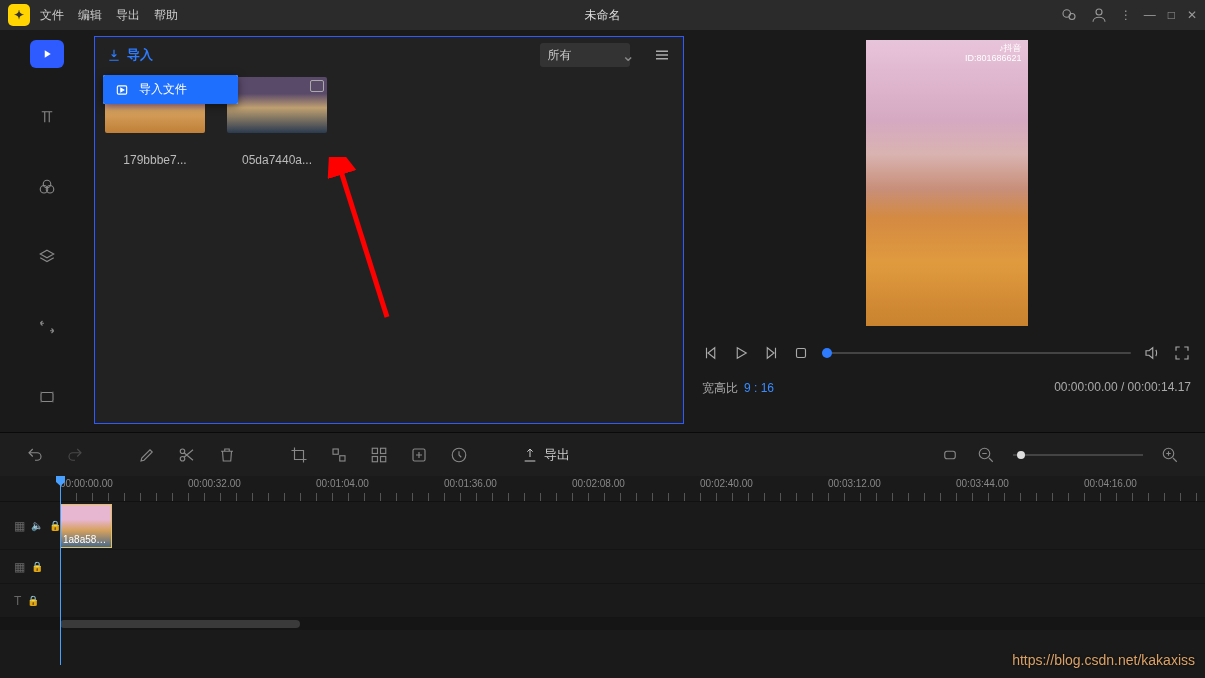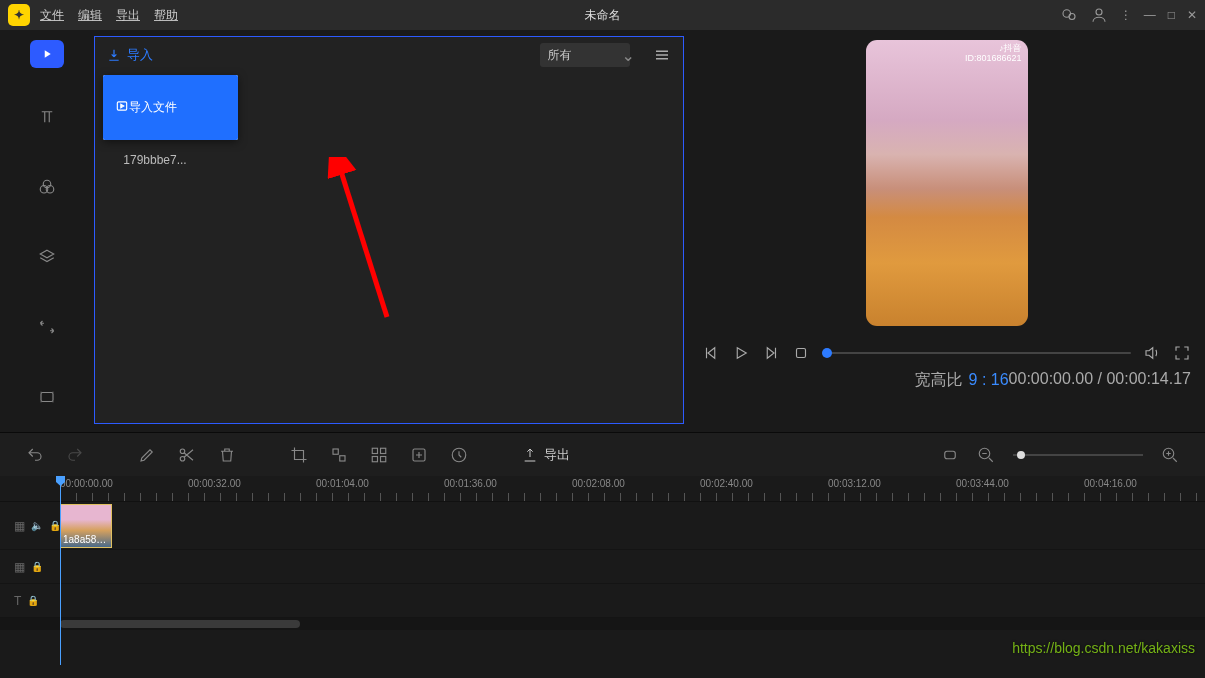--- a/index.html
+++ b/index.html
@@ -1,66 +1,66 @@
 <!DOCTYPE html>
 <html><head>
 <meta charset="utf-8">
 <style>
 * { margin:0; padding:0; box-sizing:border-box; font-family:"Microsoft YaHei","PingFang SC",sans-serif; }
 body { width:1205px; height:678px; background:#1a1a1a; color:#bbb; overflow:hidden; position:relative; }
 
 
 .menubar { height:30px; background:#2b2b2b; display:flex; align-items:center; padding:0 8px; font-size:12px; }
 .logo { width:22px; height:22px; background:#ffd400; border-radius:5px; margin-right:10px; display:flex; align-items:center; justify-content:center; color:#333; font-weight:bold; }
-.menu-items { display:flex; gap:14px;text-decoration:underline; }
+.menu-items { display:flex; gap:14px; }
 .menu-items span { cursor:pointer; color:#ccc; }
 .title { position:absolute; left:50%; transform:translateX(-50%); color:#ddd; }
 .win-ctrls { margin-left:auto; display:flex; gap:12px; align-items:center; color:#999; }
 .win-ctrls span { cursor:pointer; }
 
 
 .main-row { display:flex; height:400px; }
 .left-tabs { width:94px; background:#1a1a1a; display:flex; flex-direction:column; align-items:center; padding-top:10px; gap:28px; }
 .tab-ico { width:42px; height:42px; display:flex; align-items:center; justify-content:center; color:#888; border-radius:8px; }
 .tab-ico.active { background:#2d5bff; color:#fff; width:34px; height:28px; border-radius:6px; }
 
 .media-panel { flex:0 0 590px; border:1px solid #2d5bff; margin:6px 4px 6px 0; background:#222; position:relative; }
 .media-head { display:flex; align-items:center; height:36px; padding:0 12px; gap:10px; }
-.imp-link { color:#2d7bff; font-size:13px; display:flex; align-items:center; gap:6px; cursor:pointer; }
+.imp-link { color:#2d7bff; font-size:13px; display:flex; align-items:center; gap:6px; cursor:pointer;font-weight:bold; }
 .spacer { flex:1; }
 .filter-sel { width:90px; height:24px; background:#333; border:none; color:#ccc; font-size:12px; padding:0 8px; border-radius:3px; appearance:none; }
 .list-ico { color:#aaa; margin-left:8px; }
 
 .dropdown { position:absolute; top:38px; left:8px; width:135px; background:#fff; border-radius:2px; overflow:hidden; font-size:12px; z-index:5; box-shadow:0 2px 8px rgba(0,0,0,.5);}
-.dd-item { display:flex; align-items:flex-start; padding:24px 12px; color:#333; cursor:pointer; }
+.dd-item { display:flex; align-items:center; gap:10px; padding:6px 12px; color:#333; cursor:pointer; }
 .dd-item.sel { background:#1f6fff; color:#fff; }
 
 .thumbs { display:flex; gap:22px; padding:4px 10px; }
 .thumb { width:100px; text-align:center; font-size:12px; }
 .thumb-img { width:100px; height:56px; border-radius:2px; position:relative; overflow:hidden; }
 .thumb-badge { position:absolute; top:3px; right:3px; width:14px; height:12px; border:1px solid #aaa; border-radius:2px; }
 .thumb-name { color:#bbb; margin-top:20px; white-space:nowrap; overflow:hidden; text-overflow:ellipsis; }
 
 
 .sunset1 { background:linear-gradient(#e7b6d0 25%,#c98fa8 45%,#d6a15e 60%,#c08038 100%); }
 .sunset2 { background:linear-gradient(#5a4a6a 30%,#bfa070 55%,#2a3a50 100%); }
 .sunset3 { background:linear-gradient(#e8b0c5 35%,#d89070 55%,#c87a4a 100%); }
 
 
 .red-arrow { position:absolute; top:120px; left:222px; pointer-events:none; }
 
 
 .preview { flex:1; padding:10px 14px 0 14px; display:flex; flex-direction:column; align-items:center; }
-.prev-frame { width:162px; height:286px; background:linear-gradient(#e8c4da 0%,#d5a9c2 28%,#d9b3b0 40%,#c88f7a 52%,#d48a42 62%,#e09a3e 78%,#c9822e 100%); position:relative; font-size:9px; color:#fff;border-radius:11px; }
+.prev-frame { width:162px; height:286px; background:linear-gradient(#e8c4da 0%,#d5a9c2 28%,#d9b3b0 40%,#c88f7a 52%,#d48a42 62%,#e09a3e 78%,#c9822e 100%); position:relative; font-size:9px; color:#fff; }
 .prev-brand { position:absolute; top:4px; right:6px; text-align:right; line-height:1.1; }
 .play-ctrls { width:100%; display:flex; align-items:center; gap:12px; margin-top:18px; color:#aaa; }
 .play-ctrls .pbtn { cursor:pointer; }
 .seek { flex:1; height:2px; background:#444; position:relative; border-radius:1px; }
 .seek-dot { position:absolute; left:0; top:-4px; width:10px; height:10px; background:#2d7bff; border-radius:50%; }
-.info-row { width:100%; display:flex; justify-content:flex-end; font-size:16px; color:#aaa; margin-top:8px; }
+.info-row { width:100%; display:flex; justify-content:space-between; font-size:12px; color:#aaa; margin-top:18px; }
 .ratio-val { color:#3a8bff; margin-left:6px; }
 
 
 .toolbar { height:44px; border-top:1px solid #0a0a0a; background:#1e1e1e; display:flex; align-items:center; padding:0 26px; gap:22px; color:#888; font-size:14px; margin-top:2px;}
 .toolbar .grp-gap { width:10px; }
 .toolbar .export { display:flex; align-items:center; gap:6px; font-size:13px; color:#ccc; cursor:pointer; }
 .toolbar .right { margin-left:auto; display:flex; align-items:center; gap:18px; }
 .zoom-track { width:130px; height:2px; background:#444; position:relative; }
 .zoom-dot { position:absolute; left:4px; top:-3px; width:8px; height:8px; background:#ddd; border-radius:50%; }
 
@@ -76,21 +76,21 @@
 
 .tracks { }
 .track { height:48px; border-bottom:1px solid #141414; display:flex; align-items:center; }
 .track.short { height:34px; }
 .track-head { width:60px; display:flex; align-items:center; gap:6px; padding-left:14px; color:#666; font-size:12px;}
 .clip { margin-left:0; width:52px; height:44px; border:1px solid #e0c060; background:linear-gradient(#e7b6d0 35%,#d6a15e 60%,#4a6a8a 100%); font-size:10px; color:#fff; display:flex; align-items:flex-end; padding:2px; }
 
 .hscroll { height:12px; background:#151515; position:relative; }
 .hscroll-thumb { position:absolute; left:60px; top:2px; height:8px; width:240px; background:#3a3a3a; border-radius:4px; }
 
-.watermark { position:absolute; right:10px; bottom:22px; font-size:14px; color:#84cc16; opacity:.85; text-shadow:0 0 3px #000; pointer-events:none;}
+.watermark { position:absolute; right:10px; bottom:10px; font-size:14px; color:#fdba74; opacity:.85; text-shadow:0 0 3px #000; pointer-events:none;}
 
 svg { display:block; }
 .ico { width:18px; height:18px; }
 </style>
 </head>
 <body>
 
 <div class="menubar">
   <div class="logo">✦</div>
   <div class="menu-items">
@@ -198,20 +198,26 @@
         </defs>
       <line x1="70" y1="160" x2="22" y2="8" stroke="#ff0000" stroke-width="5" marker-end="url(#ah)"></line>
     </svg>
 
     <div class="thumbs">
       <div class="thumb">
         <div class="thumb-img sunset1">
             <div class="thumb-badge"></div>
           </div>
         <div class="thumb-name">179bbbe7...</div>
+      </div>
+      <div class="thumb">
+        <div class="thumb-img sunset2">
+            <div class="thumb-badge"></div>
+          </div>
+        <div class="thumb-name">05da7440a...</div>
       </div>
     </div>
   </div>
 
   <div class="preview">
     <div class="prev-frame">
       <div class="prev-brand">
         <span>♪<span>抖音</span></span><br>
         <span>ID:801686621</span>
       </div>

